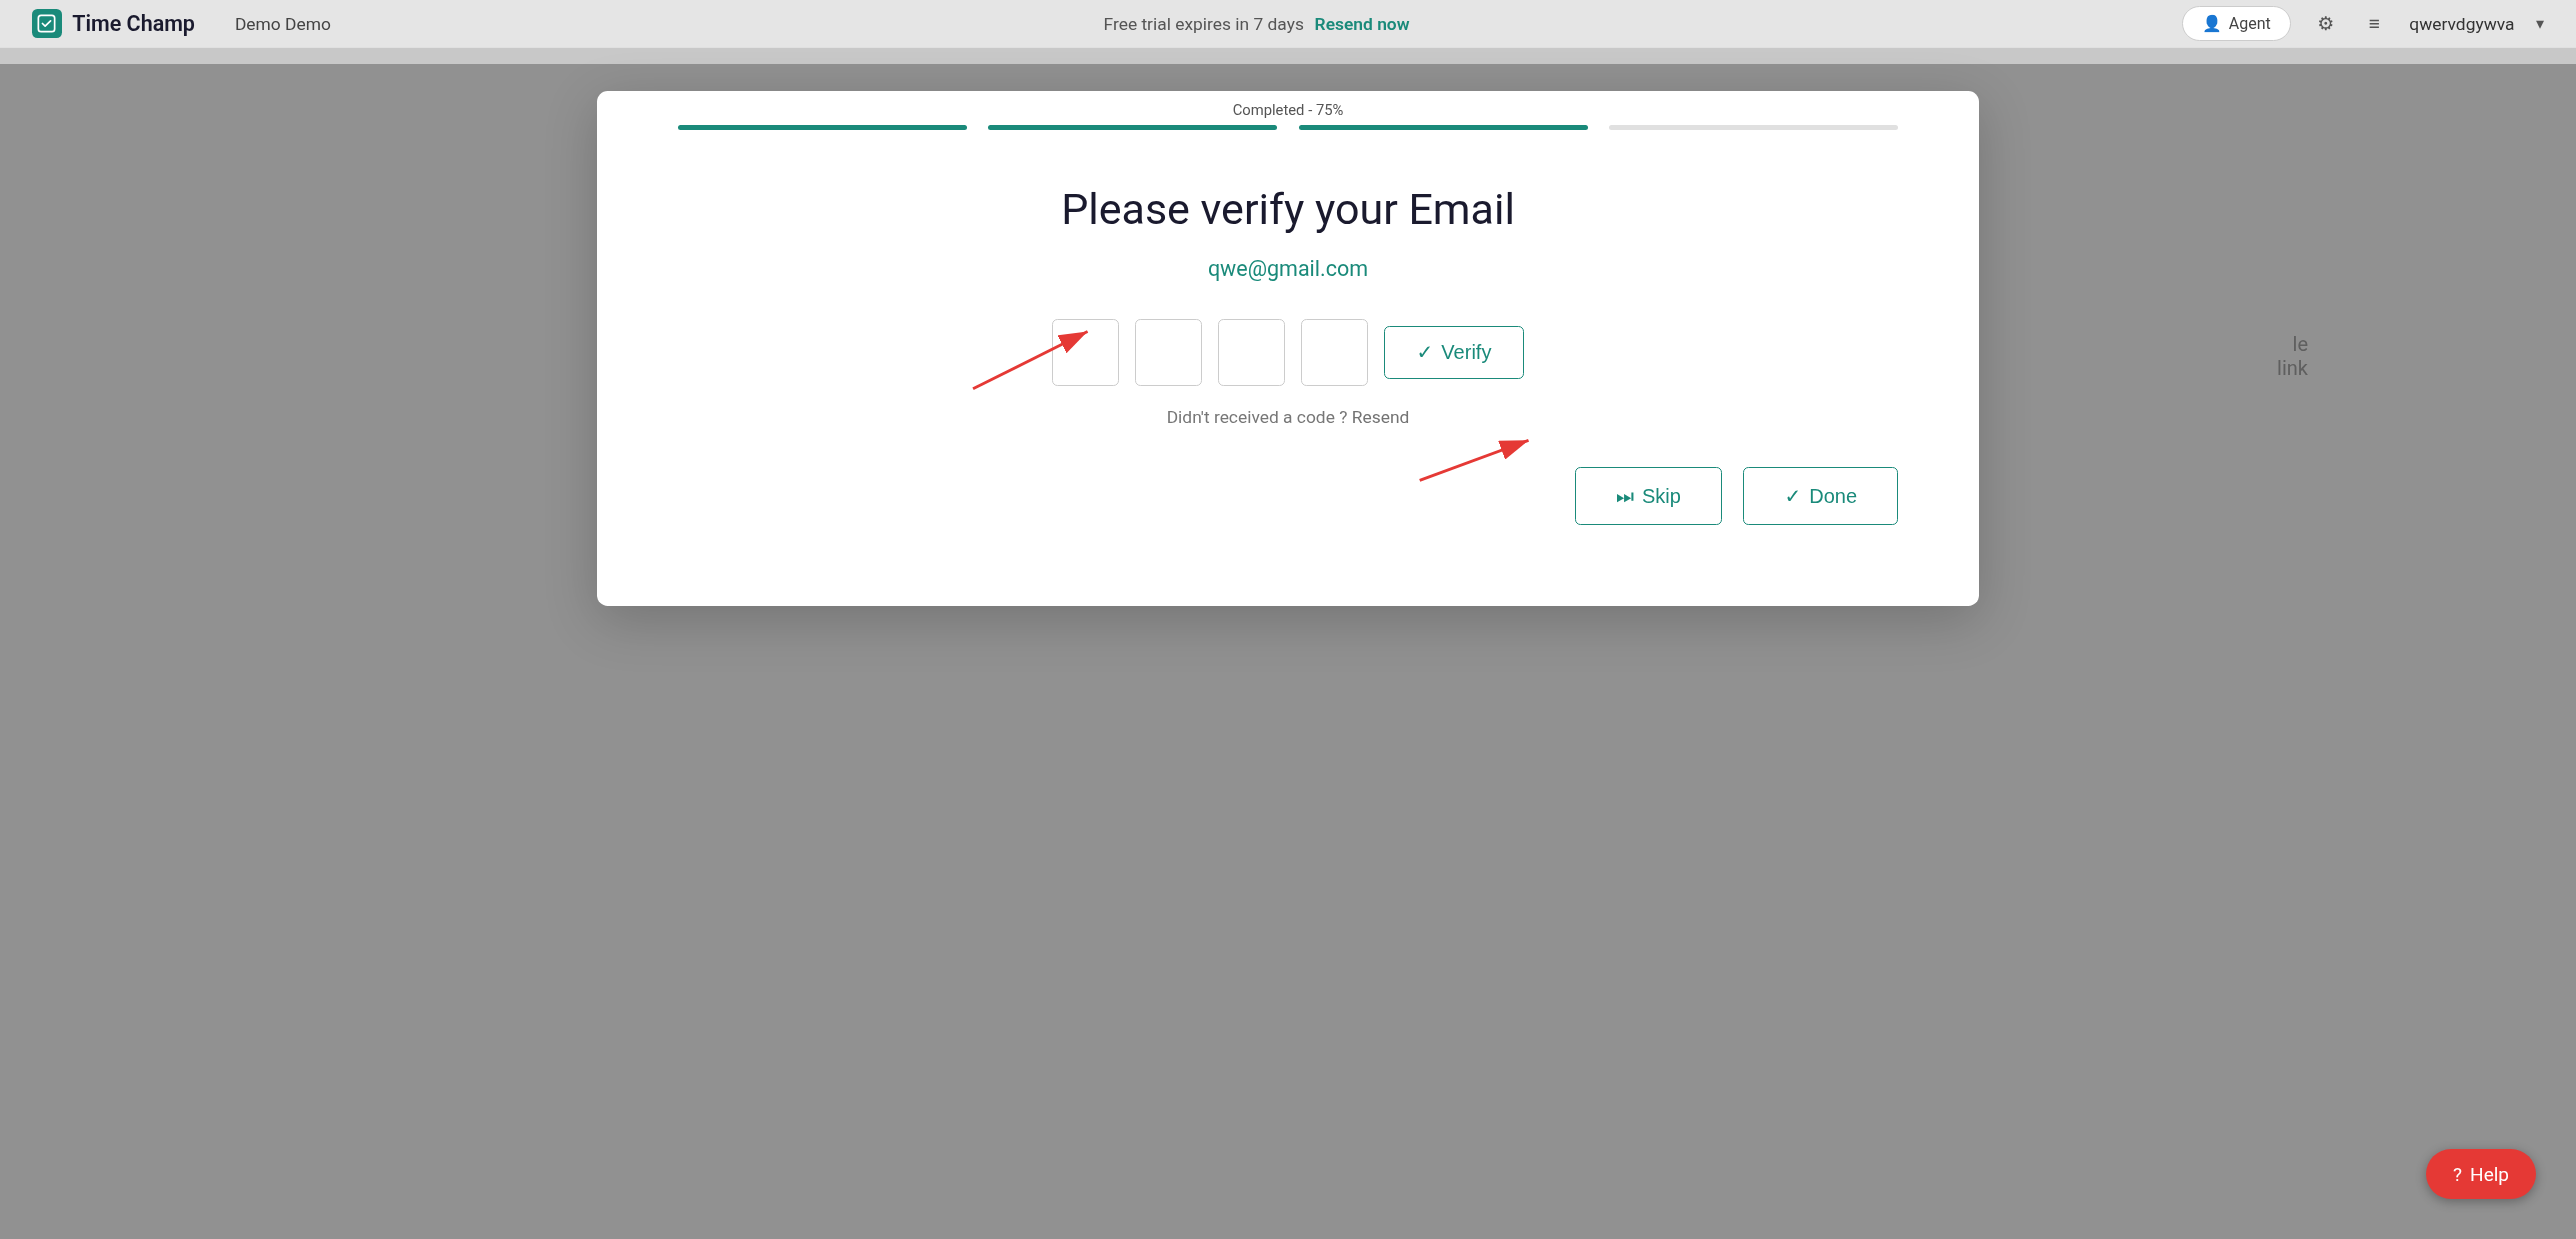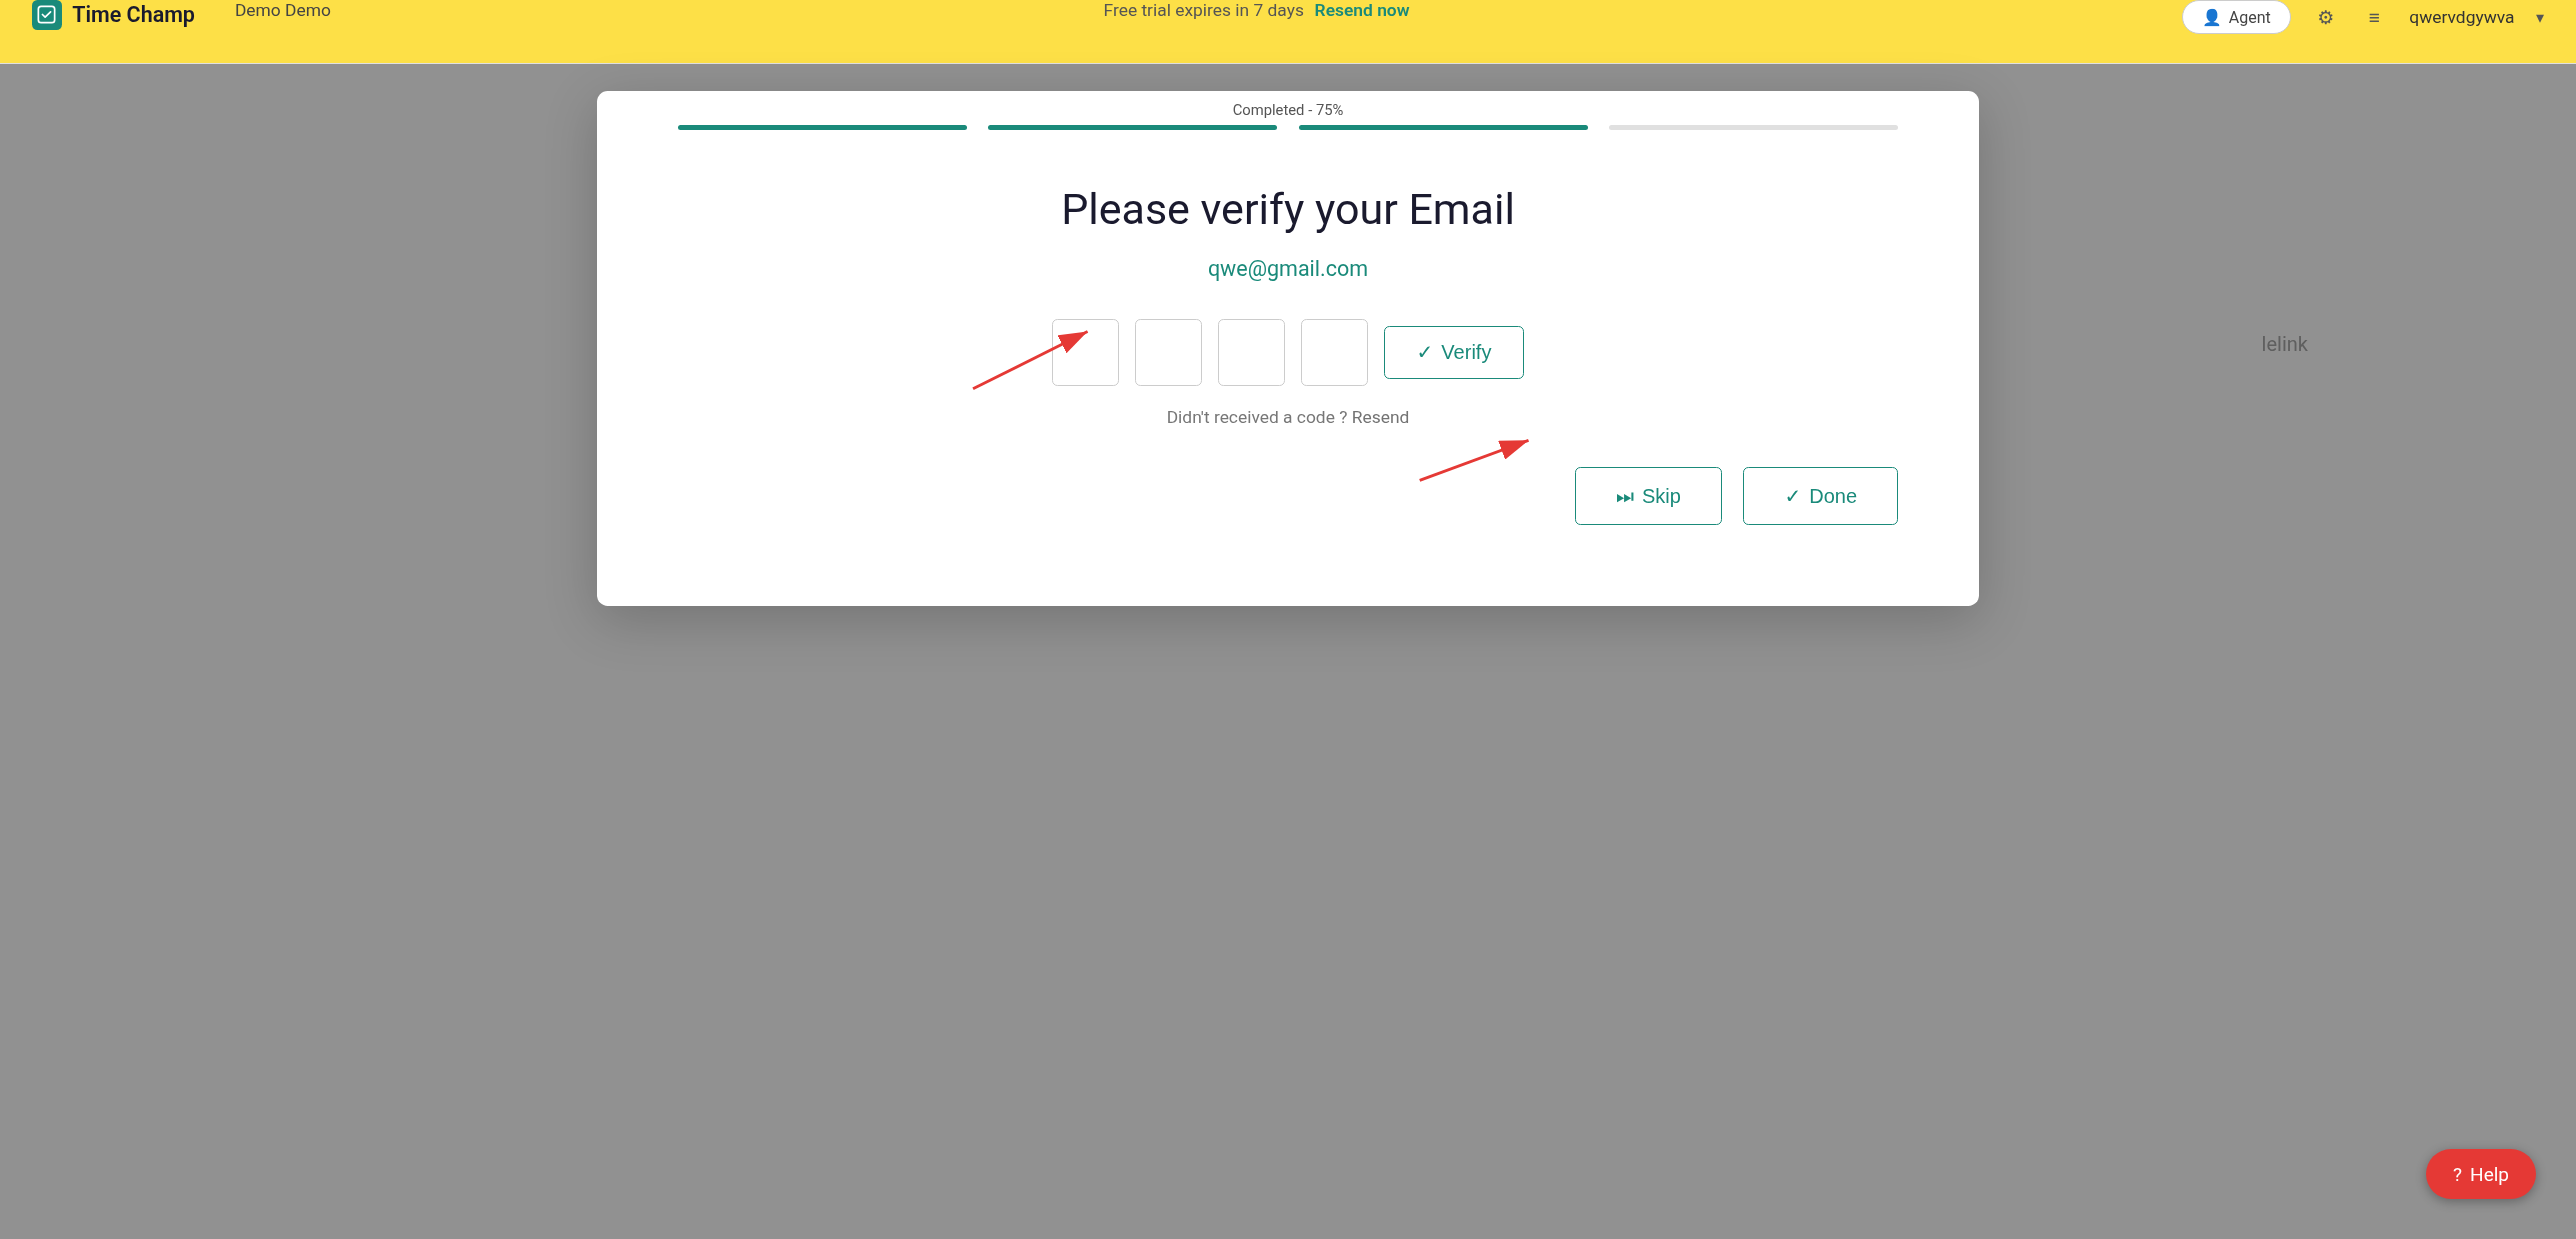--- a/index.html
+++ b/index.html
@@ -9,24 +9,24 @@
       background: #c8c8c8;
       width: 2576px;
       height: 1240px;
       overflow: hidden;
       position: relative;
     }
 
     
     .navbar {
       width: 100%;
-      height: 64px;
-      background: #fde047;
-      display: flex;
-      align-items: flex-start;
+      height: 48px;
+      background: #e5e5e5;
+      display: flex;
+      align-items: center;
       padding: 0 32px;
       position: relative;
       z-index: 10;
       border-bottom: 0.7px solid #e0e0e0;
     }
 
     .navbar-logo {
       display: flex;
       align-items: center;
       gap: 10.7px;
@@ -319,20 +319,21 @@
       display: flex;
       align-items: center;
       gap: 8px;
       cursor: pointer;
       z-index: 9999;
       box-shadow: 0 2.7px 10.7px rgba(0,0,0,0.3);
     }
 
     .bg-hint-sub {
       display: flex;
+      flex-direction: column;
       align-items: flex-end;
       position: absolute;
       right: 268px;
       top: 268px;
       margin-left: 42px;
     }
 
     .bg-hint-text {
       font-size: 20px;
       color: #888;

